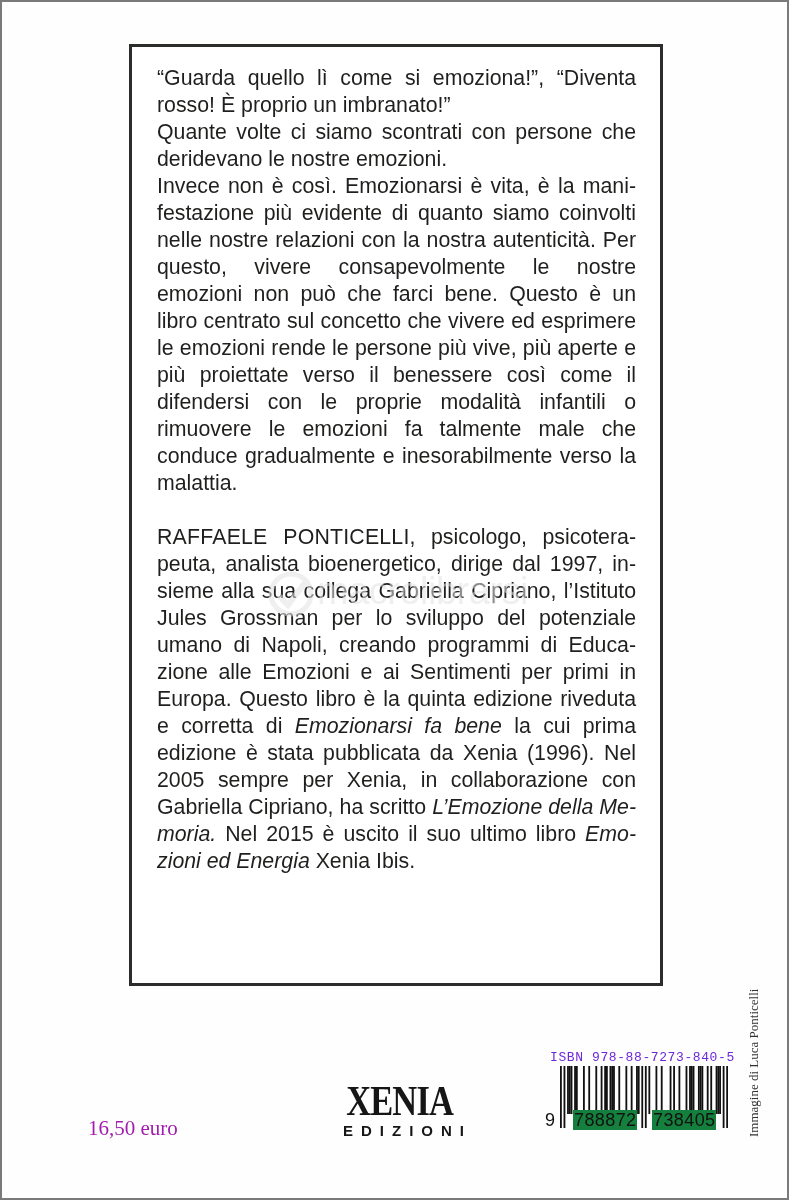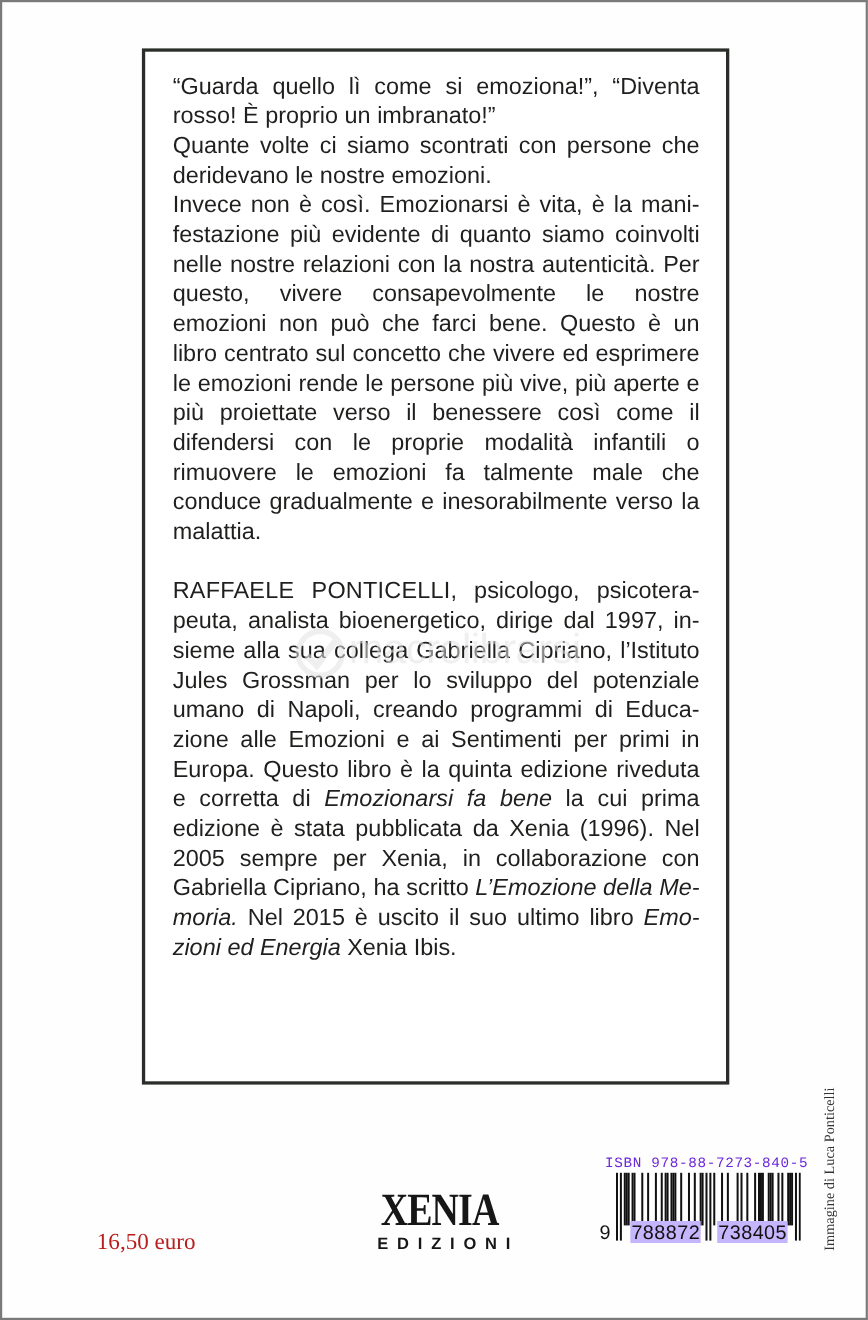--- a/index.html
+++ b/index.html
@@ -30,21 +30,21 @@
   .watermark .wm-text {
     position: absolute; left: 50px; top: 2px;
     font-family: "Liberation Sans", "DejaVu Sans", sans-serif;
     font-size: 38px; letter-spacing: -0.5px; color: #e2e2e2;
   }
   .watermark svg { position: absolute; left: 0; top: 2px; }
 
   .price {
     position: absolute; left: 86px; top: 1114px;
     font-family: "Liberation Serif", "DejaVu Serif", serif;
-    font-size: 21px; color: #b91c1c;
+    font-size: 21px; color: #a21caf;
   }
   .logo { position: absolute; left: 333px; top: 1080px; width: 124px; text-align: left; }
   .logo .brand {
     font-family: "Liberation Serif", "DejaVu Serif", serif; font-weight: bold;
     font-size: 42px; line-height: 38px; color: #151615; letter-spacing: -1px;
     transform: scaleX(0.82); transform-origin: center; display: block;
   }
   .logo .sub {
     font-family: "Liberation Sans", "DejaVu Sans", sans-serif; font-weight: bold;
     font-size: 15px; letter-spacing: 8px; color: #151615; display: block; margin-top: 2px;
@@ -52,21 +52,21 @@
   }
 
   .isbn-label {
     position: absolute; left: 548px; top: 1048px;
     font-family: "Liberation Mono", "DejaVu Sans Mono", monospace;
     font-size: 13px; color: #6d28d9; letter-spacing: 0.6px; white-space: nowrap;
   }
   .barcode { position: absolute; left: 558px; top: 1064px; width: 168px; height: 62px; }
   .ean-digits {
     position: absolute; top: 1108px; font-family: "Liberation Sans", "DejaVu Sans", sans-serif;
-    font-size: 18px; color: #111; background: #c4b5fd; line-height: 20px; white-space: nowrap;
+    font-size: 18px; color: #111; background: #15803d; line-height: 20px; white-space: nowrap;
   }
   .ean-first { left: 543px; background: transparent; }
   .ean-left { left: 571px; letter-spacing: 0.4px; padding: 0 1px; }
   .ean-right { left: 650px; letter-spacing: 0.4px; padding: 0 1px; }
 
   .credit {
     position: absolute; left: 744px; top: 1135px;
     transform: rotate(-90deg); transform-origin: left top;
     font-family: "Liberation Serif", "DejaVu Serif", serif;
     font-size: 13px; color: #333; white-space: nowrap;

